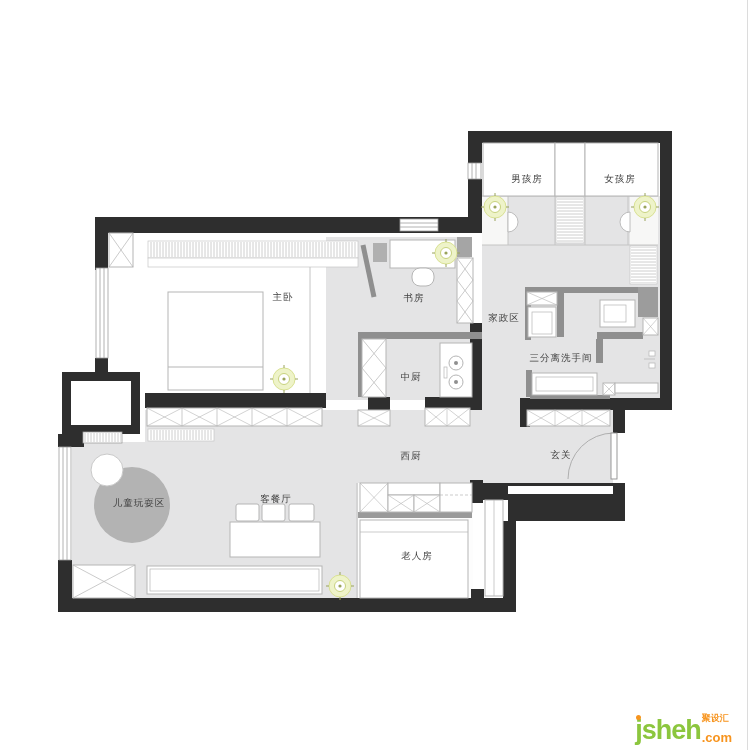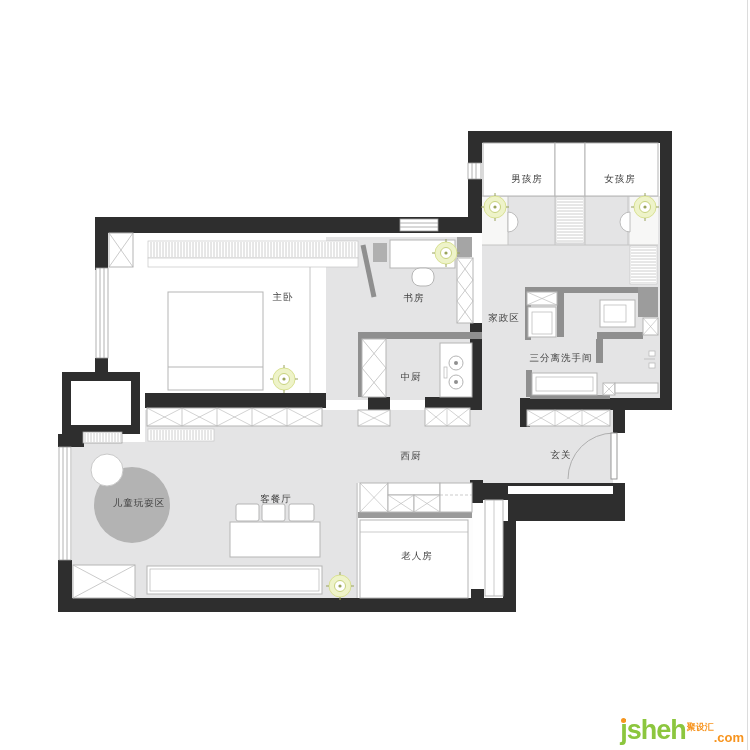--- a/index.html
+++ b/index.html
@@ -1,27 +1,27 @@
 <!DOCTYPE html>
 <html><head>
 <meta charset="utf-8">
 <style>
   html,body{margin:0;padding:0;background:#ffffff;}
   body{width:750px;height:750px;position:relative;overflow:hidden;
        font-family:"Liberation Sans","DejaVu Sans",sans-serif;}
   #plan{position:absolute;left:0;top:0;}
   .room-label{font-size:9.5px;letter-spacing:1px;fill:#3f3f3f;
               font-family:"Liberation Sans","DejaVu Sans",sans-serif;}
-  .wm{position:absolute;right:6px;bottom:6px;display:flex;align-items:flex-end;
+  .wm{position:absolute;right:18px;bottom:6px;display:flex;align-items:flex-end;
       line-height:1;user-select:none;}
   .wm-main{font-weight:bold;font-size:27px;color:#8cc63e;letter-spacing:-1px;
            position:relative;}
   .wm-dot{position:absolute;width:5px;height:5px;border-radius:50%;
           background:#f7941e;left:1px;top:1px;}
-  .wm-right{display:flex;flex-direction:row;align-items:flex-start;
+  .wm-right{display:flex;flex-direction:column;align-items:flex-start;
             margin-left:1px;}
   .wm-cn{font-size:9px;font-weight:bold;color:#f7941e;letter-spacing:0;}
   .wm-com{font-size:13px;font-weight:bold;color:#f7941e;margin-top:8px;}
   .edge-line{position:absolute;top:0;right:2px;width:1px;height:750px;
              background:#dcdcdc;}
 </style>
 </head>
 <body>
 
 <svg id="plan" width="750" height="750" viewBox="0 0 750 750">

